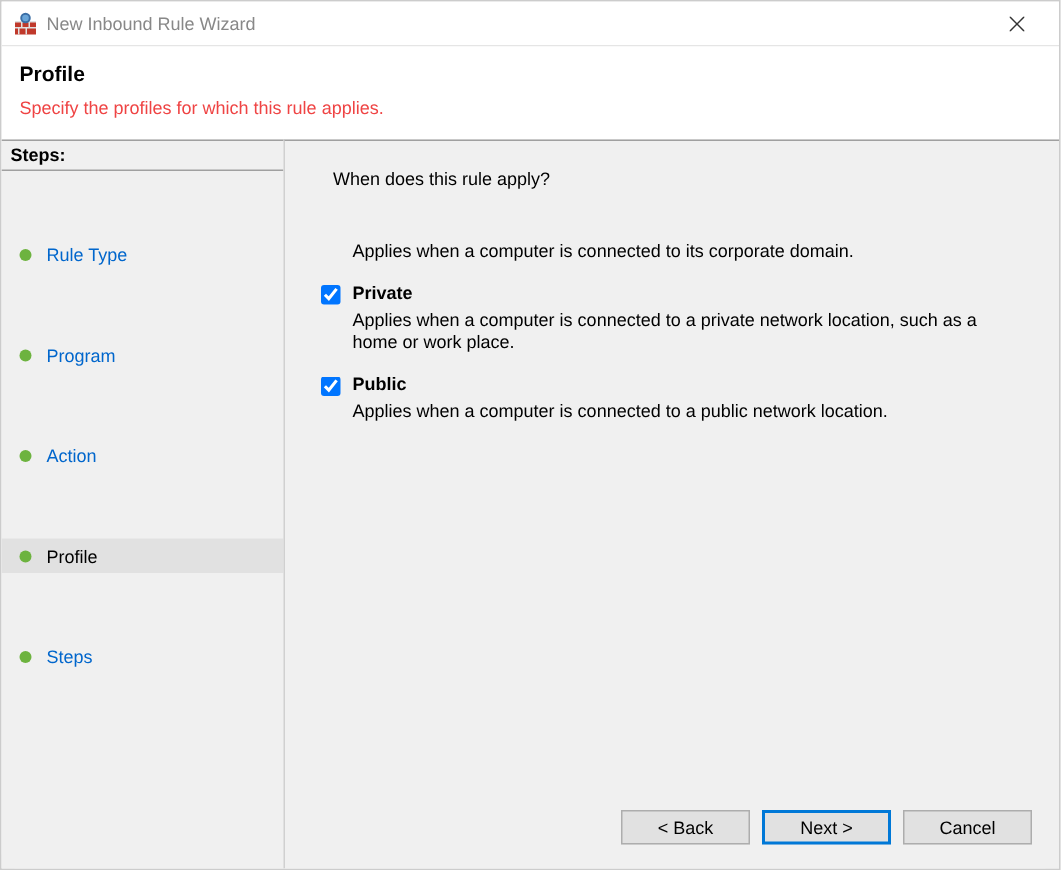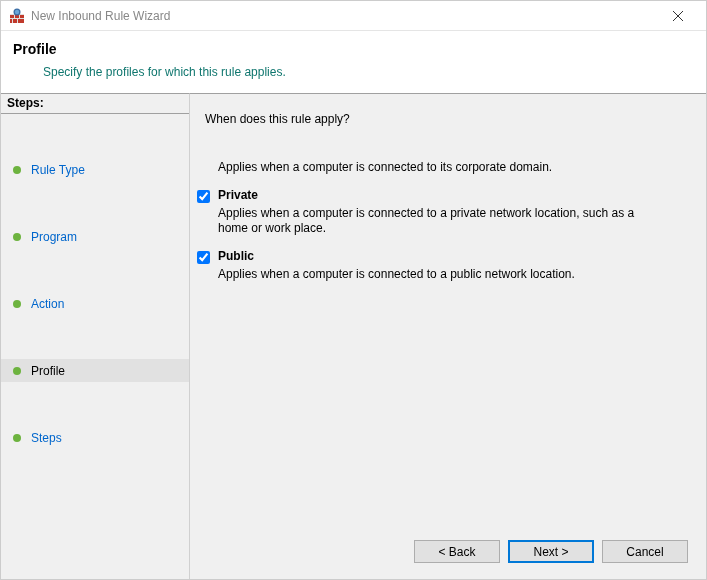--- a/index.html
+++ b/index.html
@@ -45,22 +45,21 @@
       padding: 10px 12px 14px 12px;
       background: #fff;
     }
     .header h1 {
       font-size: 14px;
       font-weight: bold;
       margin-bottom: 8px;
     }
     .header .subtitle {
       font-size: 12px;
-      color: #0f766e;
-      margin-left: 30px;
+      color: #ef4444;
     }
 
     .main {
       display: flex;
       height: calc(100% - 30px - 62px);
       background: #f0f0f0;
       border-radius: 11px;
     }
 
     .sidebar {
@@ -100,21 +99,21 @@
     }
     .step-item.current .step-label {
       color: #000;
     }
 
     .content {
       flex: 1;
       background: #f0f0f0;
       border-left: 1px solid #d0d0d0;
       border-top: 1px solid #a0a0a0;
-      padding: 16px 24px 0 7px;
+      padding: 16px 24px 0 24px;
       position: relative;
     }
     .content-question {
       font-size: 12px;
       margin: 2px 0 34px 8px;
     }
     .check-row {
       display: flex;
       align-items: flex-start;
       margin-bottom: 2px;

